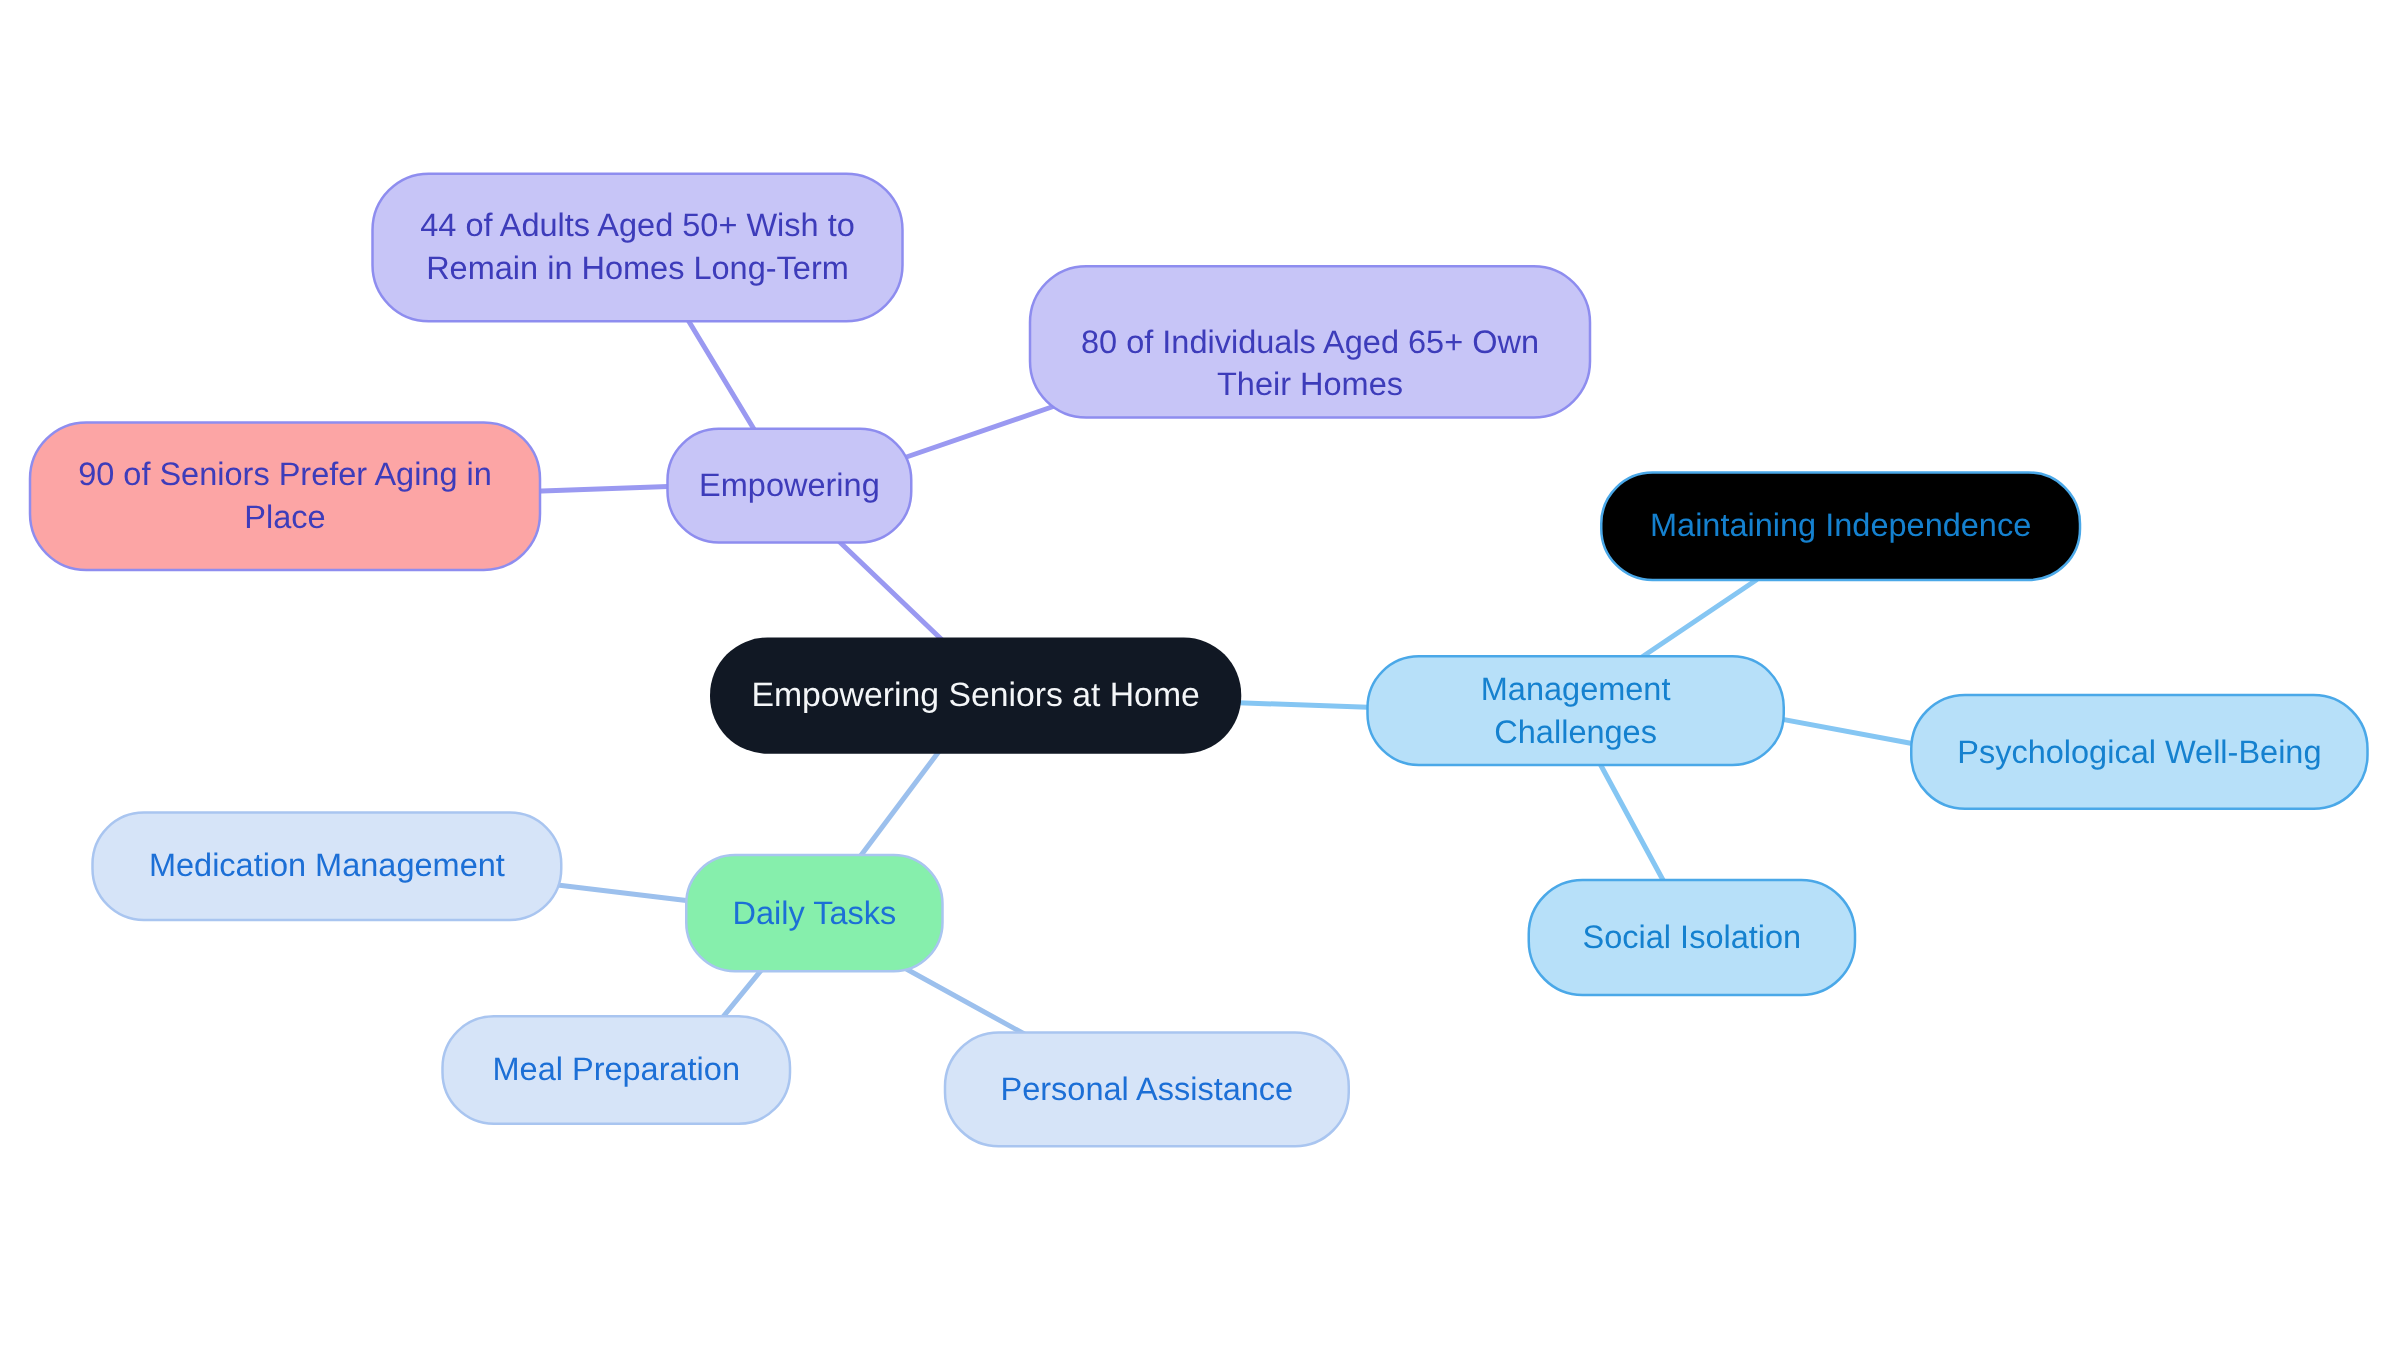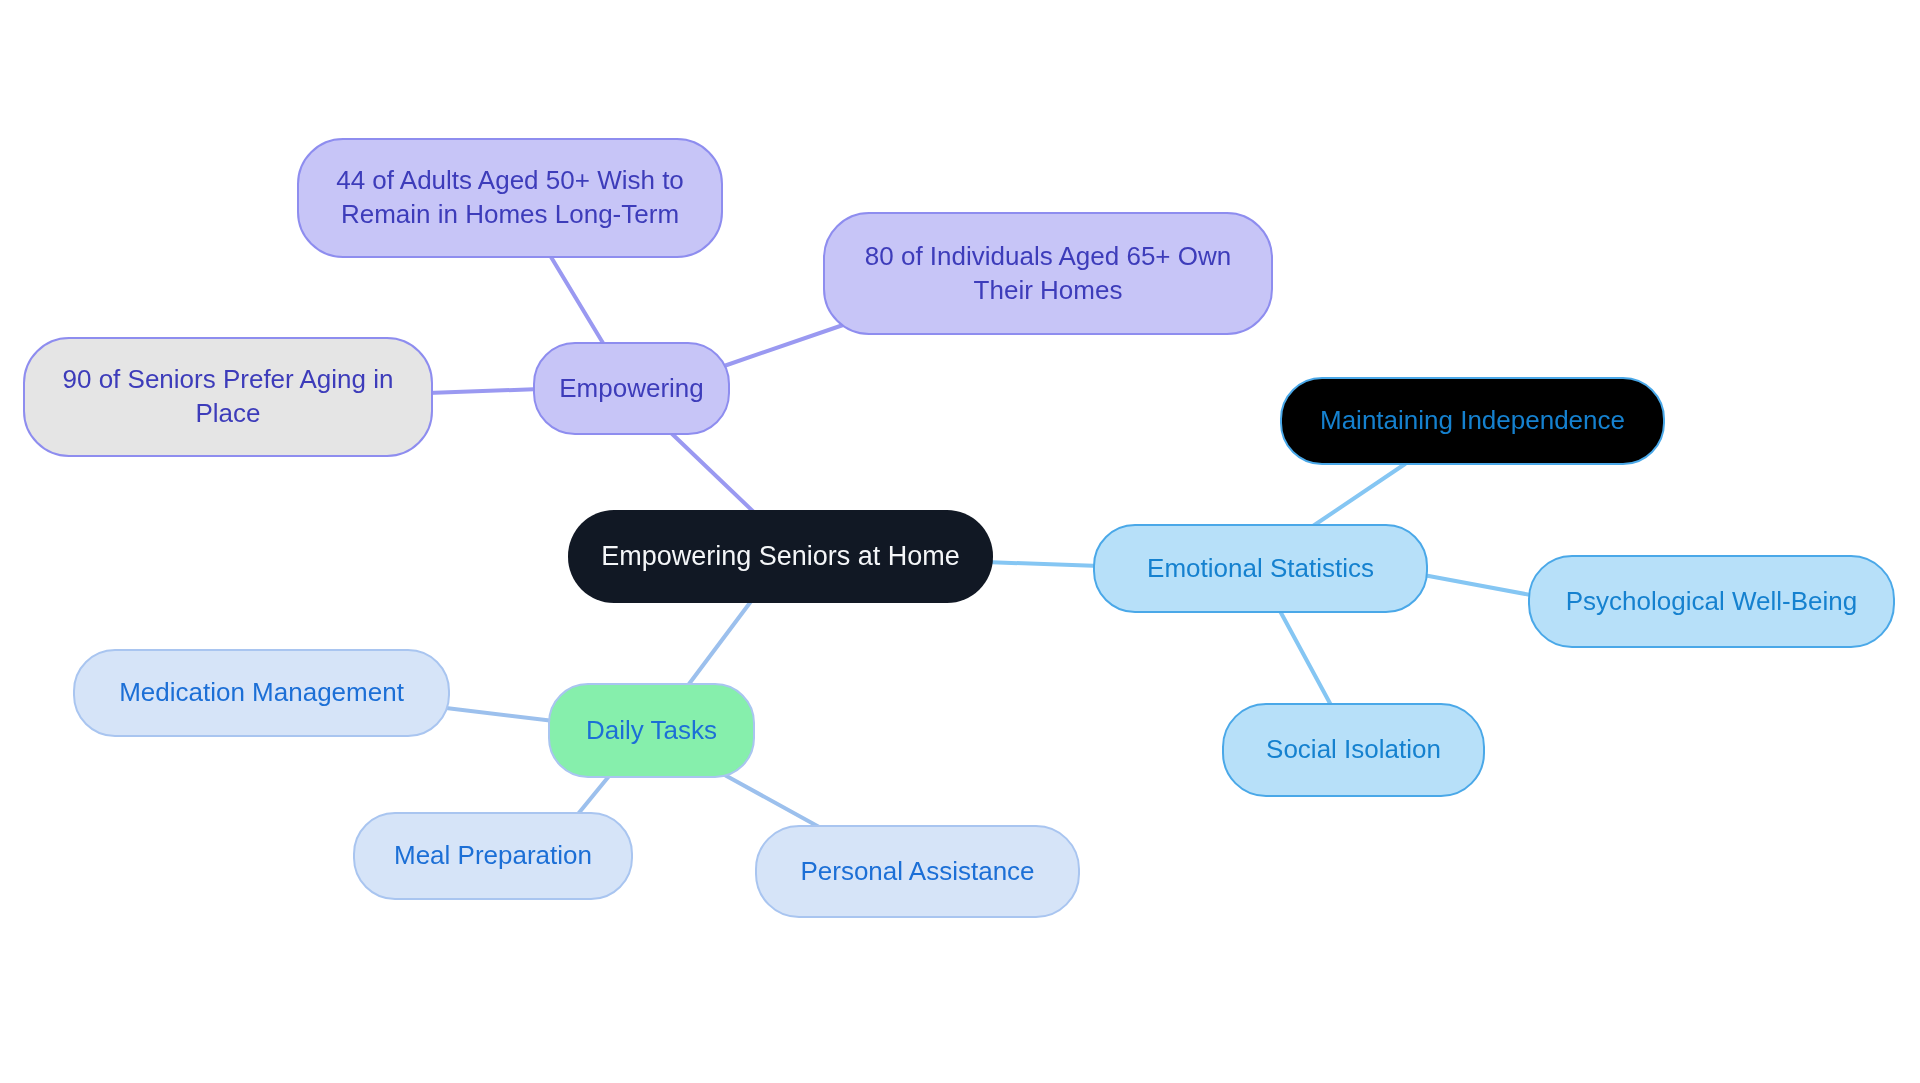--- a/index.html
+++ b/index.html
@@ -73,30 +73,30 @@
   </div>
 
   <div class="node branch r42" style="left: 533px; top: 342px; width: 197px; height: 93px; background-color: rgb(199, 197, 247); border-color: rgb(142, 141, 239); color: rgb(61, 60, 186);">
     <span>Empowering</span>
   </div>
 
   <div class="node leaf r46" style="left: 297px; top: 138px; width: 426px; height: 120px; background-color: rgb(199, 197, 247); border-color: rgb(142, 141, 239); color: rgb(61, 60, 186);">
     <span>44 of Adults Aged 50+ Wish to Remain in Homes Long-Term</span>
   </div>
 
-  <div class="node leaf r46" style="left: 823px; top: 212px; width: 450px; height: 123px; background-color: rgb(199, 197, 247); border-color: rgb(142, 141, 239); color: rgb(61, 60, 186);">
+  <div class="node leaf r46" style="left: 823px; top: 212px; width: 450px; height: 123px; background-color: rgb(199, 197, 247); border-color: rgb(142, 141, 239); color: rgb(61, 60, 186); align-items: flex-end;">
     <span>80 of Individuals Aged 65+ Own Their Homes</span>
   </div>
 
-  <div class="node leaf r46" style="left: 23px; top: 337px; width: 410px; height: 120px; background-color: #e5e5e5; border-color: rgb(142, 141, 239); color: rgb(61, 60, 186);">
+  <div class="node leaf r46" style="left: 23px; top: 337px; width: 410px; height: 120px; background-color: #fca5a5; border-color: rgb(142, 141, 239); color: rgb(61, 60, 186);">
     <span>90 of Seniors Prefer Aging in Place</span>
   </div>
 
   <div class="node branch r42" style="left: 1093px; top: 524px; width: 335px; height: 89px; background-color: rgb(183, 224, 249); border-color: rgb(74, 168, 232); color: rgb(21, 129, 207);">
-    <span>Emotional Statistics</span>
+    <span>Management Challenges</span>
   </div>
 
   <div class="node leaf r42" style="left: 1280px; top: 377px; width: 385px; height: 88px; background-color: #000000; border-color: rgb(74, 168, 232); color: rgb(21, 129, 207);">
     <span>Maintaining Independence</span>
   </div>
 
   <div class="node leaf r44" style="left: 1528px; top: 555px; width: 367px; height: 93px; background-color: rgb(183, 224, 249); border-color: rgb(74, 168, 232); color: rgb(21, 129, 207);">
     <span>Psychological Well-Being</span>
   </div>
 

